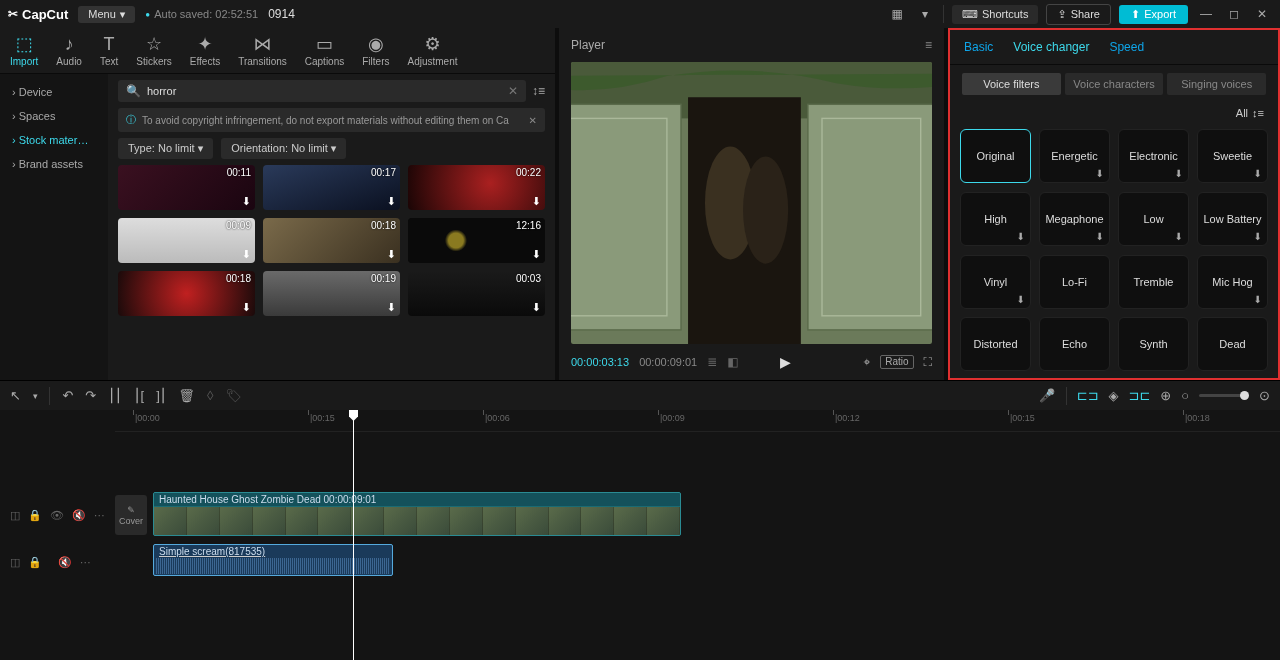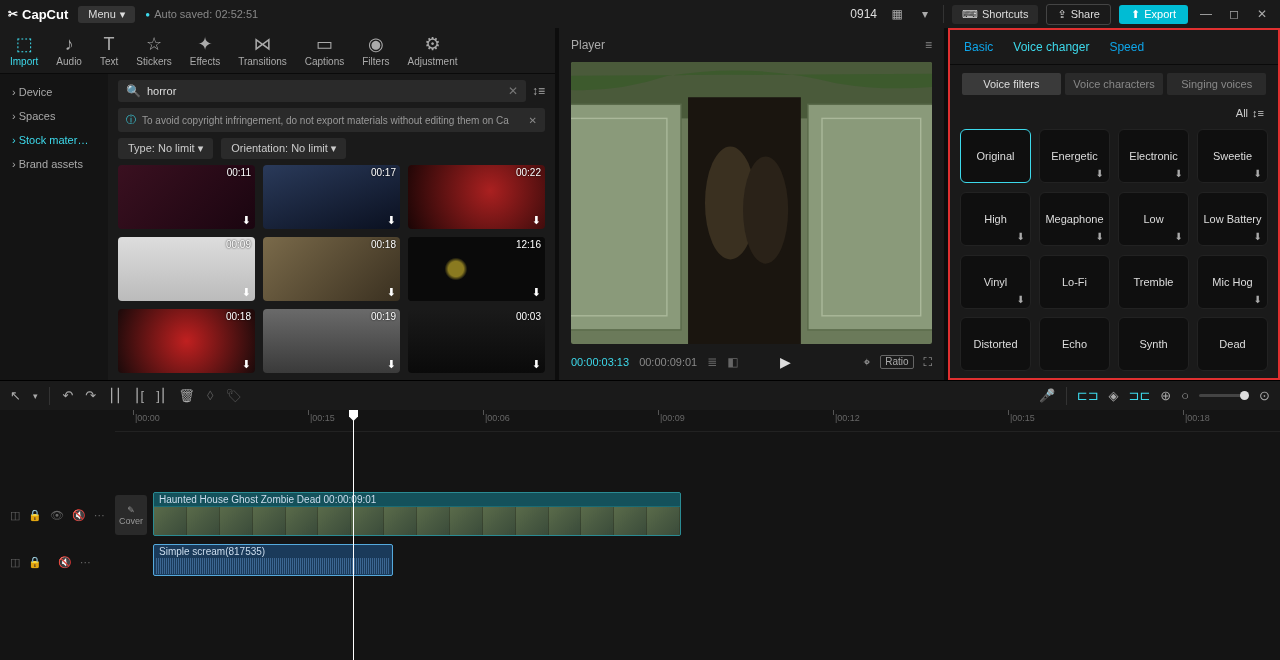--- a/index.html
+++ b/index.html
@@ -3,21 +3,21 @@
 <meta charset="utf-8">
 <style>
 * { margin: 0; padding: 0; box-sizing: border-box; font-family: -apple-system, BlinkMacSystemFont, "Segoe UI", Arial, sans-serif; }
 body { background: #0d0d0d; color: #ccc; font-size: 12px; overflow: hidden; width: 1280px; height: 660px; }
 .titlebar { height: 28px; background: #1a1a1a; display: flex; align-items: center; padding: 0 8px; gap: 10px; }
 .brand { color: #fff; font-weight: 600; font-size: 13px; display:flex; align-items:center; gap:4px;}
 .brand::before { content:"✂"; font-size:12px; }
 .menu-btn { background: #333; color: #ddd; padding: 2px 10px; border-radius: 3px; font-size: 11px; cursor:pointer; display:flex; align-items:center; gap:4px;}
 .autosave { color: #888; font-size: 11px; display:flex; align-items:center; gap:4px;}
 .autosave::before { content:"●"; color:#3dd9eb; font-size:8px; }
-.title-center { flex:1; text-align:right; color:#ddd; font-size:12px; }
+.title-center { flex:1; text-align:left; color:#ddd; font-size:12px; }
 .title-right { display:flex; align-items:center; gap:8px; }
 .top-icon { width:20px; height:20px; display:flex; align-items:center; justify-content:center; color:#aaa; cursor:pointer; }
 .sep { width:1px; height:18px; background:#333; }
 .shortcuts-btn { background:#2a2a2a; padding:3px 10px; border-radius:3px; color:#ddd; font-size:11px; cursor:pointer; display:flex; align-items:center; gap:4px;}
 .share-btn { padding:3px 10px; color:#ddd; font-size:11px; cursor:pointer; display:flex; align-items:center; gap:4px; border:1px solid #444; border-radius:3px;}
 .export-btn { background:#00bcd4; color:#fff; padding:3px 12px; border-radius:3px; font-size:11px; cursor:pointer; display:flex; align-items:center; gap:4px; font-weight:500;}
 
 .main-row { display:flex; height: 352px; }
 .left-panel { width: 555px; display:flex; flex-direction:column; background:#1a1a1a; }
 .tool-tabs { display:flex; padding: 6px 10px; gap: 18px; background:#1a1a1a; border-bottom:1px solid #0a0a0a;}
@@ -31,21 +31,21 @@
 .side-item.active { color:#3dd9eb; }
 .browse-area { flex:1; padding:6px 10px; display:flex; flex-direction:column; gap:6px; overflow:hidden;}
 .search-row { display:flex; gap:6px; align-items:center; }
 .search-box { flex:1; background:#2a2a2a; border-radius:3px; padding:4px 8px; display:flex; align-items:center; gap:6px; }
 .search-box input { background:transparent; border:none; color:#ddd; font-size:11px; flex:1; outline:none; }
 .warning { background:#2a2a2a; border-radius:3px; padding:5px 8px; color:#999; font-size:10px; display:flex; align-items:center; gap:6px; }
 .warning-close { margin-left:auto; cursor:pointer; color:#888; }
 .filter-row { display:flex; gap:8px; }
 .filter-sel { background:#2a2a2a; padding:4px 10px; border-radius:3px; color:#ccc; font-size:11px; cursor:pointer; }
 .thumbs { display:grid; grid-template-columns: repeat(3, 1fr); gap:8px; overflow:auto; }
-.thumb { position:relative; background:#000; border-radius:4px; height:64px; overflow:hidden;text-decoration:underline; }
+.thumb { position:relative; background:#000; border-radius:4px; height:45px; overflow:hidden;text-decoration:underline; }
 .thumb-time { position:absolute; top:2px; right:4px; color:#fff; font-size:10px; text-shadow:0 0 2px #000; }
 .thumb-dl { position:absolute; bottom:2px; right:4px; color:#fff; font-size:11px; }
 .thumb-img { width:100%; height:100%; }
 
 .player-panel { width: 385px; margin-left:4px; background:#1a1a1a; display:flex; flex-direction:column; }
 .player-header { padding:10px 12px; color:#aaa; font-size:12px; display:flex; justify-content:space-between; align-items:center;}
 .player-canvas { flex:1; margin:0 12px; background:#000; position:relative; border-radius:2px; overflow:hidden; display:flex; align-items:center; justify-content:center;}
 .player-controls { padding:10px 12px; display:flex; align-items:center; gap:10px; }
 .time-current { color:#3dd9eb; font-size:11px; }
 .time-total { color:#888; font-size:11px; }
@@ -80,21 +80,21 @@
 .tracks-area { flex:1; position:relative; }
 .track-row { display:flex; height:46px; align-items:center; margin-top:60px;}
 .track-head { width:115px; display:flex; gap:8px; padding:0 10px; color:#666; font-size:11px; align-items:center;}
 .cover-btn { background:#2a2a2a; width:32px; height:40px; border-radius:3px; display:flex; flex-direction:column; align-items:center; justify-content:center; color:#999; font-size:9px; gap:1px; margin-right:6px; cursor:pointer;}
 .track-lane { flex:1; position:relative; height:100%;}
 .clip-video { position:absolute; height:44px; background:#1a6b73; border:1px solid #2a8b93; border-radius:2px; top:0; overflow:hidden;}
 .clip-title { position:absolute; top:0; left:0; right:0; background:rgba(20,80,90,0.95); color:#cde; font-size:10px; padding:1px 5px; white-space:nowrap; overflow:hidden;}
 .clip-thumbs { position:absolute; top:14px; bottom:0; left:0; right:0; display:flex;}
 .clip-thumbs div { flex:1; background: linear-gradient(135deg,#5a6b4a,#3a4b3a); border-right:1px solid rgba(0,0,0,0.3);}
 .track-row2 { display:flex; height:36px; align-items:center; margin-top:6px;}
-.clip-audio { position:absolute; height:32px; background:#1a3a5a; border:1px solid #5ad; border-radius:2px; top:0; overflow:hidden;}
+.clip-audio { position:absolute; height:32px; background:#1a3a5a; border:1px solid #5ad; border-radius:2px; top:0; overflow:hidden;text-decoration:underline;}
 .clip-audio-title { color:#cde; font-size:10px; padding:1px 5px;}
 .waveform { height:16px; background: repeating-linear-gradient(90deg, #4a7aaa 0 1px, transparent 1px 2px); opacity:0.7; margin:0 2px;}
 
 .container { display:flex; flex-direction:column; height:660px; }
 .bottom { flex:1; display:flex; flex-direction:column;}
 svg { display:block; }
 </style>
 </head>
 <body>
 

